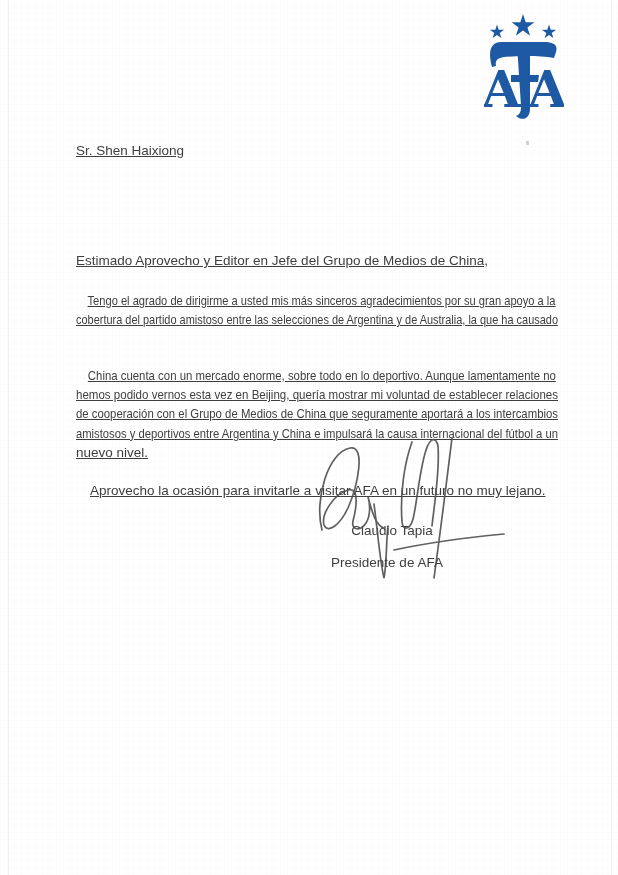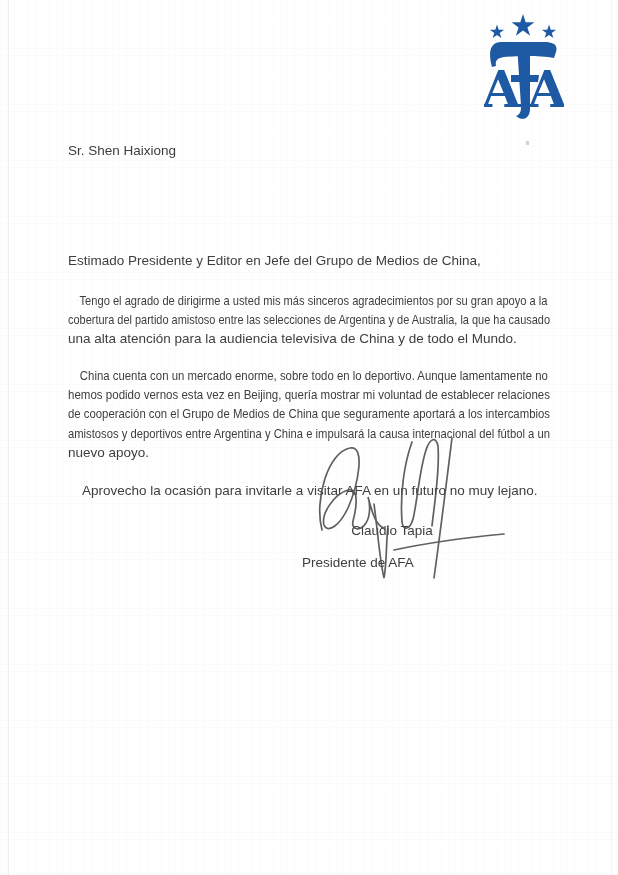--- a/index.html
+++ b/index.html
@@ -16,27 +16,27 @@
       repeating-linear-gradient(90deg, rgba(0,0,0,0.013) 0 1px, transparent 1px 7px);
   }
   .edge-left  { position:absolute; left:8px;  top:0; bottom:0; width:1px; background:rgba(0,0,0,0.055); }
   .edge-right { position:absolute; right:6px; top:0; bottom:0; width:1px; background:rgba(0,0,0,0.045); }
 
   .logo { position:absolute; left:484px; top:11px; width:80px; height:112px; }
 
   .artifact { position:absolute; left:526px; top:141px; width:3px; height:4px;
               background:#9a9a9a; opacity:0.45; }
 
-  .block { position:absolute; left:68px; width:482px; font-size:13.5px; line-height:19.2px; }
+  .block { position:absolute; left:76px; width:482px; font-size:13.5px; line-height:19.2px;text-decoration:underline; }
   .line  { white-space:pre; }
   .ind   { padding-left:14px; box-sizing:border-box; }
 
   .sig-name  { position:absolute; left:307px; top:521px; width:170px; text-align:center;
                font-size:13.5px; line-height:19.2px; }
-  .sig-title { position:absolute; left:302px; top:553px; width:170px; 
+  .sig-title { position:absolute; left:302px; top:553px; width:170px; text-align:center;
                font-size:13.5px; line-height:19.2px; }
 
   .signature { position:absolute; left:312px; top:430px; width:198px; height:150px; }
 </style>
 </head>
 <body>
 
 <div class="page">
   <div class="texture"></div>
   <div class="edge-left"></div>
@@ -60,35 +60,34 @@
   </svg>
 
   <div class="artifact"></div>
 
   <div class="block" style="top:141px">
     <div class="line">Sr. Shen Haixiong</div>
   </div>
 
 
   <div class="block" style="top:251px">
-    <div class="line">Estimado Presidente y Editor en Jefe del Grupo de Medios de China,</div>
+    <div class="line">Estimado Aprovecho y Editor en Jefe del Grupo de Medios de China,</div>
   </div>
 
   <div class="block" style="top:291px">
     <div class="line just ind" style="transform: scaleX(0.823853); transform-origin: 0px 50%;">Tengo el agrado de dirigirme a usted mis más sinceros agradecimientos por su gran apoyo a la</div>
     <div class="line just" style="transform: scaleX(0.81196); transform-origin: 0px 50%;">cobertura del partido amistoso entre las selecciones de Argentina y de Australia, la que ha causado</div>
-    <div class="line">una alta atención para la audiencia televisiva de China y de todo el Mundo.</div>
   </div>
 
   <div class="block" style="top:366px">
     <div class="line just ind" style="transform: scaleX(0.843813); transform-origin: 0px 50%;">China cuenta con un mercado enorme, sobre todo en lo deportivo. Aunque lamentamente no</div>
     <div class="line just" style="transform: scaleX(0.854137); transform-origin: 0px 50%;">hemos podido vernos esta vez en Beijing, quería mostrar mi voluntad de establecer relaciones</div>
     <div class="line just" style="transform: scaleX(0.841761); transform-origin: 0px 50%;">de cooperación con el Grupo de Medios de China que seguramente aportará a los intercambios</div>
     <div class="line just" style="transform: scaleX(0.833054); transform-origin: 0px 50%;">amistosos y deportivos entre Argentina y China e impulsará la causa internacional del fútbol a un</div>
-    <div class="line">nuevo apoyo.</div>
+    <div class="line">nuevo nivel.</div>
   </div>
 
   <div class="block" style="top:481px">
     <div class="line ind">Aprovecho la ocasión para invitarle a visitar AFA en un futuro no muy lejano.</div>
   </div>
 
   <div class="sig-name">Claudio Tapia</div>
 
   <svg class="signature" viewBox="0 0 198 150">
     <g fill="none" stroke="#4f4f4f" stroke-width="1.7" stroke-linecap="round" opacity="0.9">

